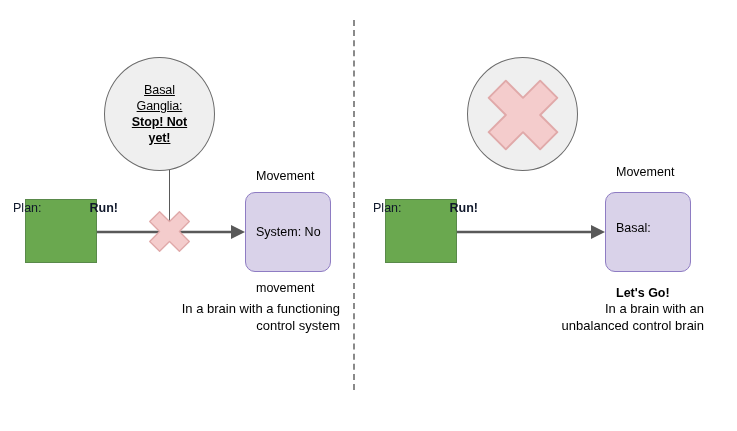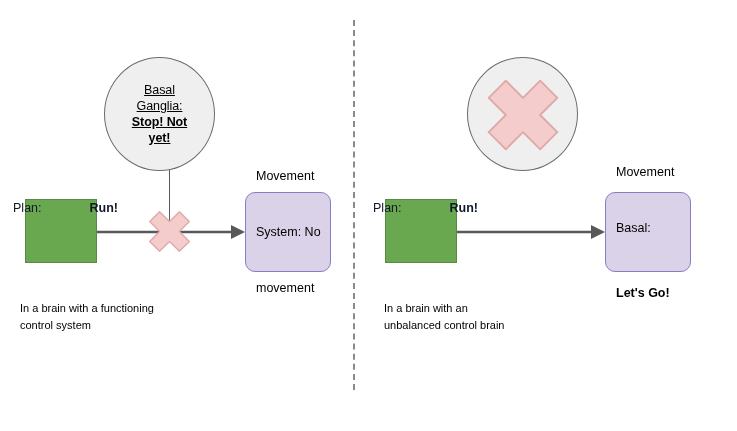--- a/index.html
+++ b/index.html
@@ -87,22 +87,22 @@
   svg.cross { display: block; overflow: visible; }
 
   
   .divider {
     border-left: 2.2px dashed #8a8a8a;
     height: 370px;
   }
 
   
   .caption {
-    text-align: left;
-    font-size: 11px;
+    text-align: right;
+    font-size: 13px;
     line-height: 17px;
     color: #000;
   }
 </style>
 </head>
 <body>
 
 <div id="canvas">
 
   <div class="abs ellipse" style="left:104px; top:57px; width:111px; height:114px;text-decoration:underline;">

